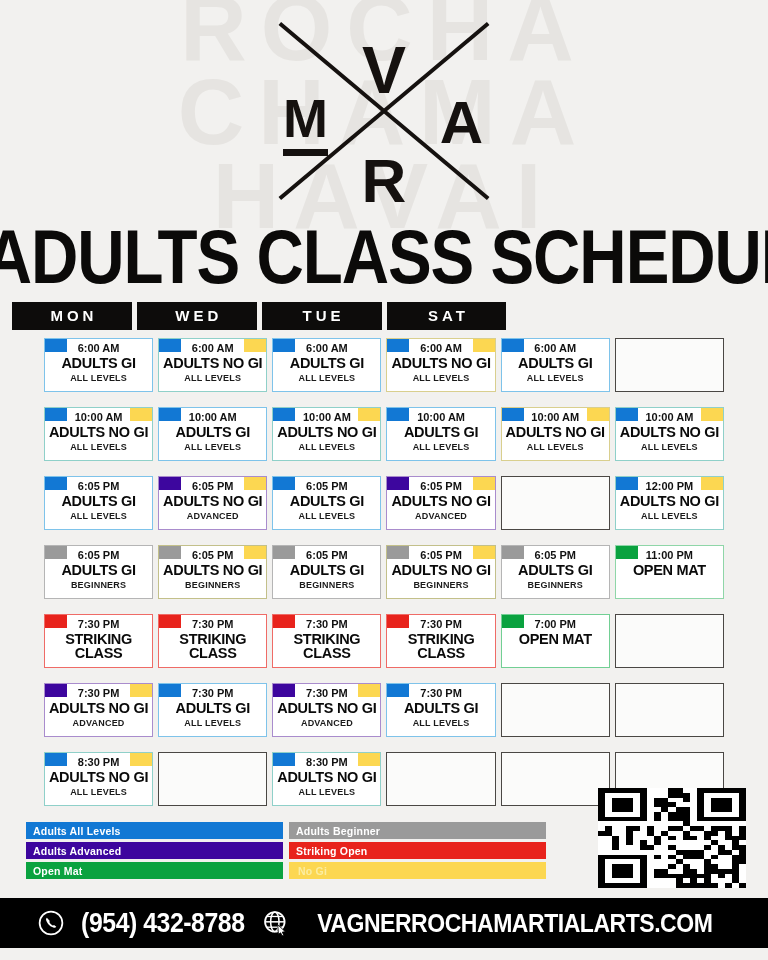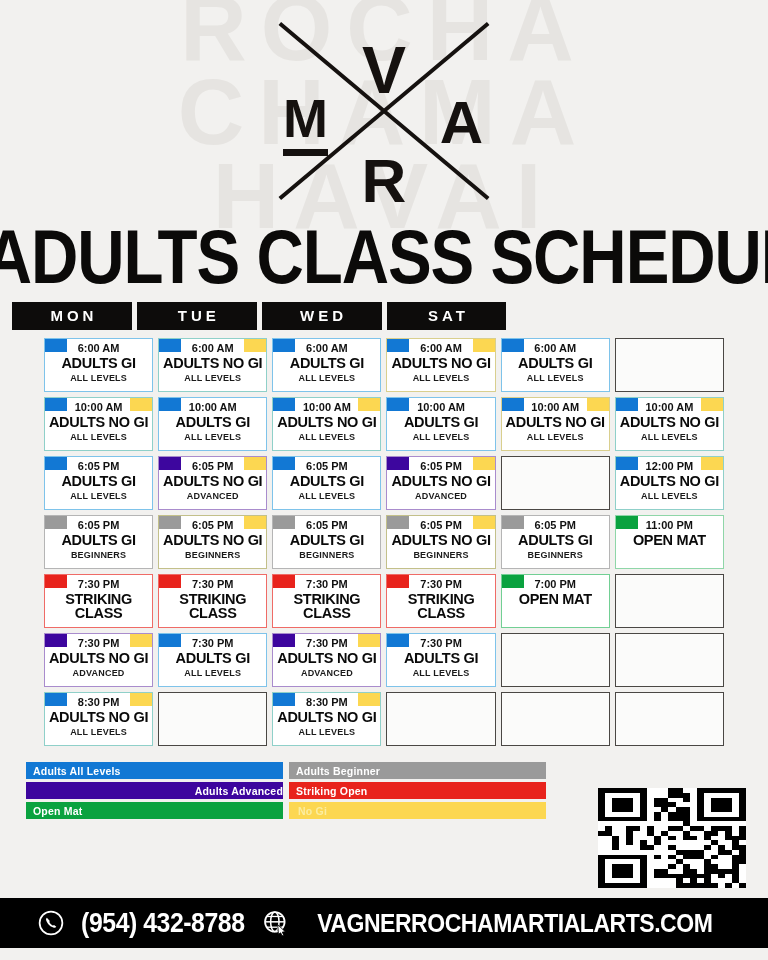--- a/index.html
+++ b/index.html
@@ -100,21 +100,21 @@
     padding: 5px 0 6px 0;
     text-indent: 4px;
   }
 
   
   .cards {
     width: 680px;
     margin: 8px auto 0 auto;
     display: grid;
     grid-template-columns: repeat(6, 1fr);
-    gap: 5px 5px;
+    gap: 15px 5px;
   }
   .card {
     position: relative;
     height: 54px;
     background: #ffffff;
     border: 1.5px solid #4a4744;
     padding: 2px 3px 0 3px;
     text-align: center;
     overflow: hidden;
   }
@@ -225,22 +225,22 @@
       <div class="ltr m">M</div>
       <div class="ltr a">A</div>
       <div class="ltr r">R</div>
     </div>
   </div>
 
   <div class="title">ADULTS CLASS SCHEDULE</div>
 
   <div class="grid" id="day-headers">
       <div class="day-head">MON</div>
+      <div class="day-head">WED</div>
       <div class="day-head">TUE</div>
-      <div class="day-head">WED</div>
       <div class="day-head">SAT</div>
     </div>
 
   <div class="cards" id="schedule-cards">
       <div class="card" style="border-color: rgb(126, 195, 234);">
         <span class="tab left" style="background: rgb(18, 120, 212);"></span>
         <div class="c-time">6:00 AM</div>
         <div class="c-name">ADULTS GI</div>
         <div class="c-lvl">ALL LEVELS</div>
       </div>
@@ -452,21 +452,21 @@
         <div class="c-lvl">ALL LEVELS</div>
       </div>
       <div class="card empty" style="border-color: rgb(74, 71, 68);"></div>
       <div class="card empty" style="border-color: rgb(74, 71, 68);"></div>
       <div class="card empty" style="border-color: rgb(74, 71, 68);"></div>
     </div>
 
   <div class="legend" id="legend">
       <div class="lg" style="background: rgb(18, 120, 212);">Adults All Levels</div>
       <div class="lg" style="background: rgb(154, 154, 154);">Adults Beginner</div>
-      <div class="lg" style="background: rgb(61, 6, 158); text-align: right;">Adults Advanced</div>
+      <div class="lg" style="background: rgb(61, 6, 158);">Adults Advanced</div>
       <div class="lg" style="background: rgb(232, 35, 28);">Striking Open</div>
       <div class="lg" style="background: rgb(10, 162, 63);">Open Mat</div>
       <div class="lg faint" style="background: rgb(252, 215, 81);">No Gi</div>
     </div>
 
   <div class="qr" id="qr">
       <i></i>
       <i></i>
       <i></i>
       <i></i>

